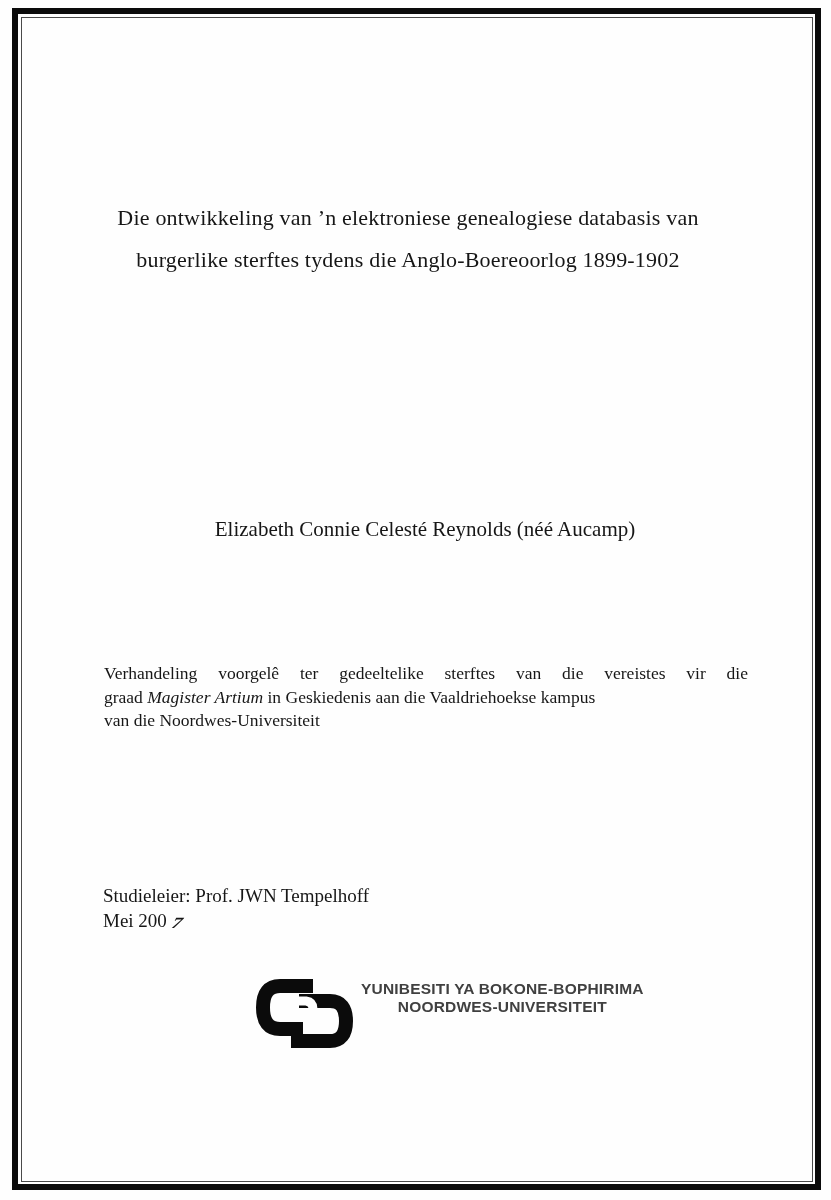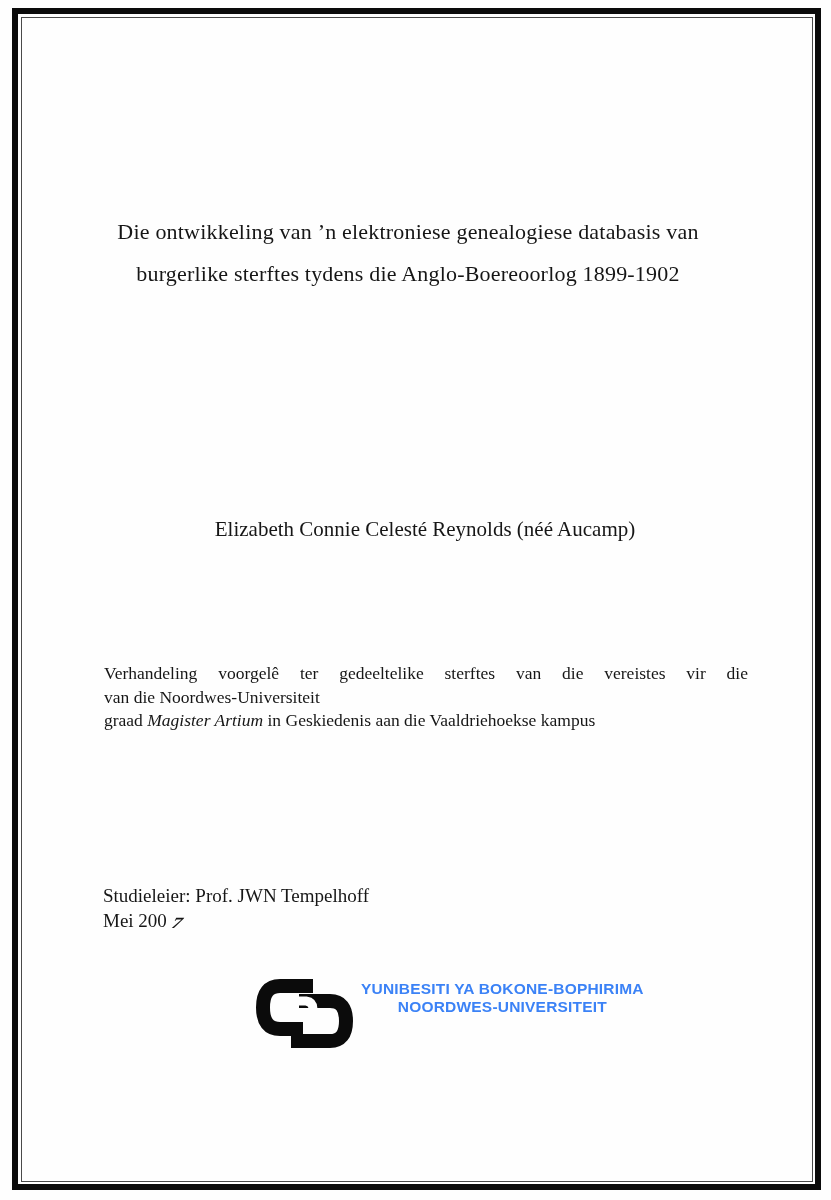--- a/index.html
+++ b/index.html
@@ -18,21 +18,21 @@
     left: 12px; top: 8px; right: 10px; bottom: 10px;
     border: 6px solid #0b0b0b;
   }
   .frame-inner {
     position: absolute;
     left: 21px; top: 17px; right: 18px; bottom: 18px;
     border: 1px solid #4a4a4a;
   }
   .thesis-title {
     position: absolute;
-    top: 211px; left: 60px; right: 75px;
+    top: 197px; left: 60px; right: 75px;
     text-align: center;
     font-size: 22px;
     line-height: 42px;
     letter-spacing: 0.2px;
   }
   .byline {
     position: absolute;
     top: 436px; left: 0; right: 20px;
     text-align: center;
     font-size: 18px;
@@ -77,21 +77,21 @@
   .logo-mark { display: block; }
   .logo-text {
     margin-left: 4px;
     padding-top: 5px;
     text-align: center;
     font-family: "Liberation Sans", "DejaVu Sans", sans-serif;
     font-size: 15.5px;
     font-weight: 600;
     line-height: 17.5px;
     letter-spacing: 0.2px;
-    color: #3b82f6;
+    color: #404040;
     white-space: nowrap;
   }
 </style>
 </head>
 <body>
 
 <div class="page">
 
   <div class="frame-outer"></div>
   <div class="frame-inner"></div>
@@ -99,22 +99,22 @@
   <div class="thesis-title">
     <div>Die ontwikkeling van ’n elektroniese genealogiese databasis van</div>
     <div>burgerlike sterftes tydens die Anglo-Boereoorlog 1899-1902</div>
   </div>
 
 
   <div class="author">Elizabeth Connie Celesté Reynolds (néé Aucamp)</div>
 
   <div class="statement">
     <div class="line-justified">Verhandeling voorgelê ter gedeeltelike sterftes van die vereistes vir die</div>
+    <div><span>graad </span><span class="italic">Magister Artium</span><span> in Geskiedenis aan die Vaaldriehoekse kampus</span></div>
     <div>van die Noordwes-Universiteit</div>
-    <div><span>graad </span><span class="italic">Magister Artium</span><span> in Geskiedenis aan die Vaaldriehoekse kampus</span></div>
   </div>
 
   <div class="supervisor-block">
     <div>Studieleier: Prof. JWN Tempelhoff</div>
     <div><span>Mei 200</span><span class="digit7">7</span></div>
   </div>
 
   <div class="logo">
     <svg class="logo-mark" width="104" height="74" viewBox="0 0 104 74" aria-hidden="true">
       <path d="M 60 11 H 27 Q 10 11 10 32.5 Q 10 54 27 54 H 50" fill="none" stroke="#0b0b0b" stroke-width="14"></path>

